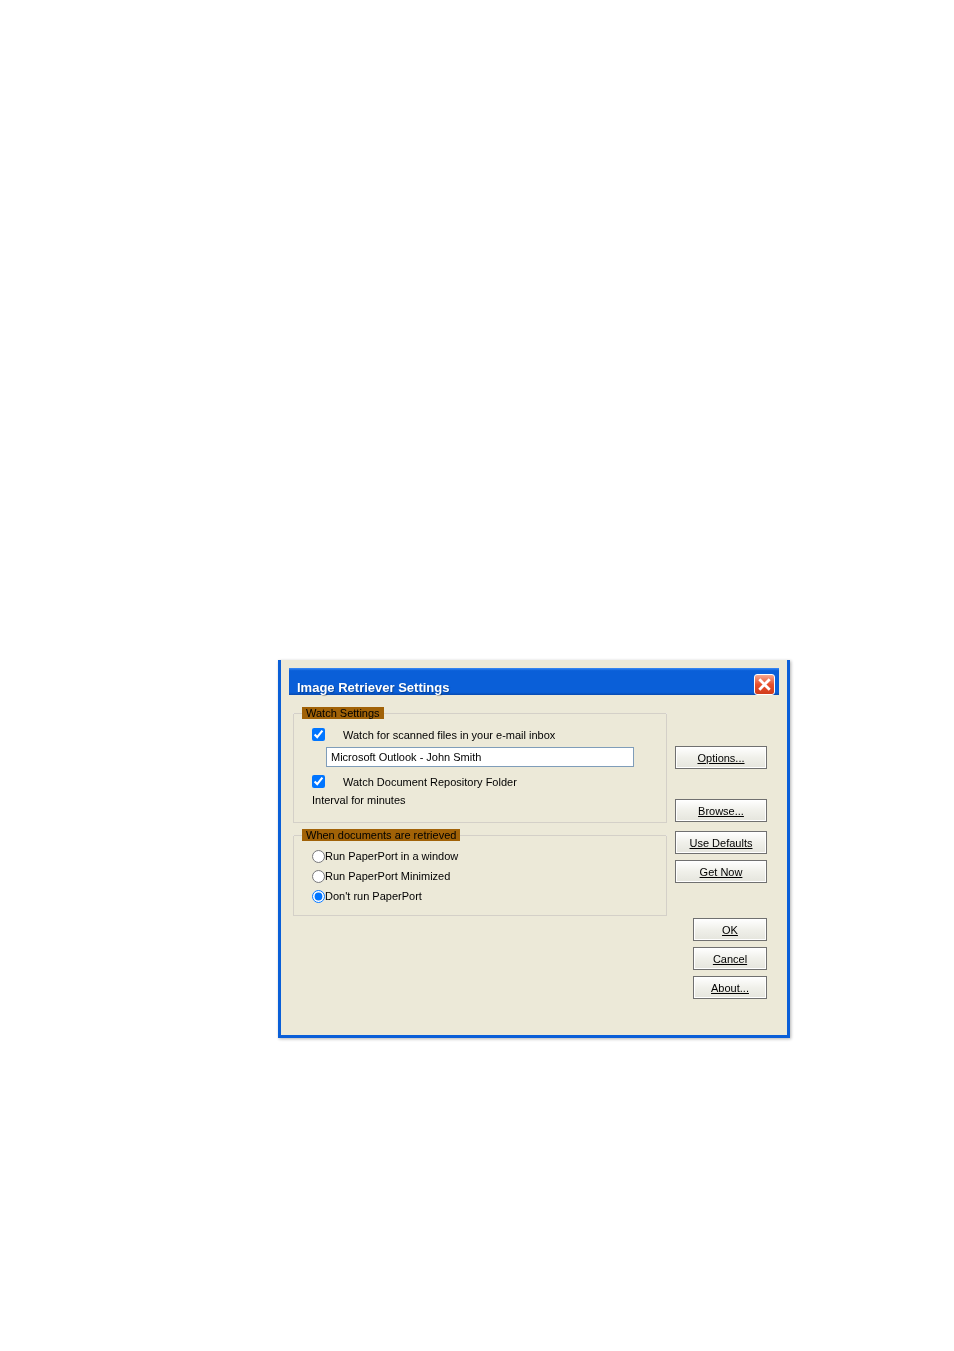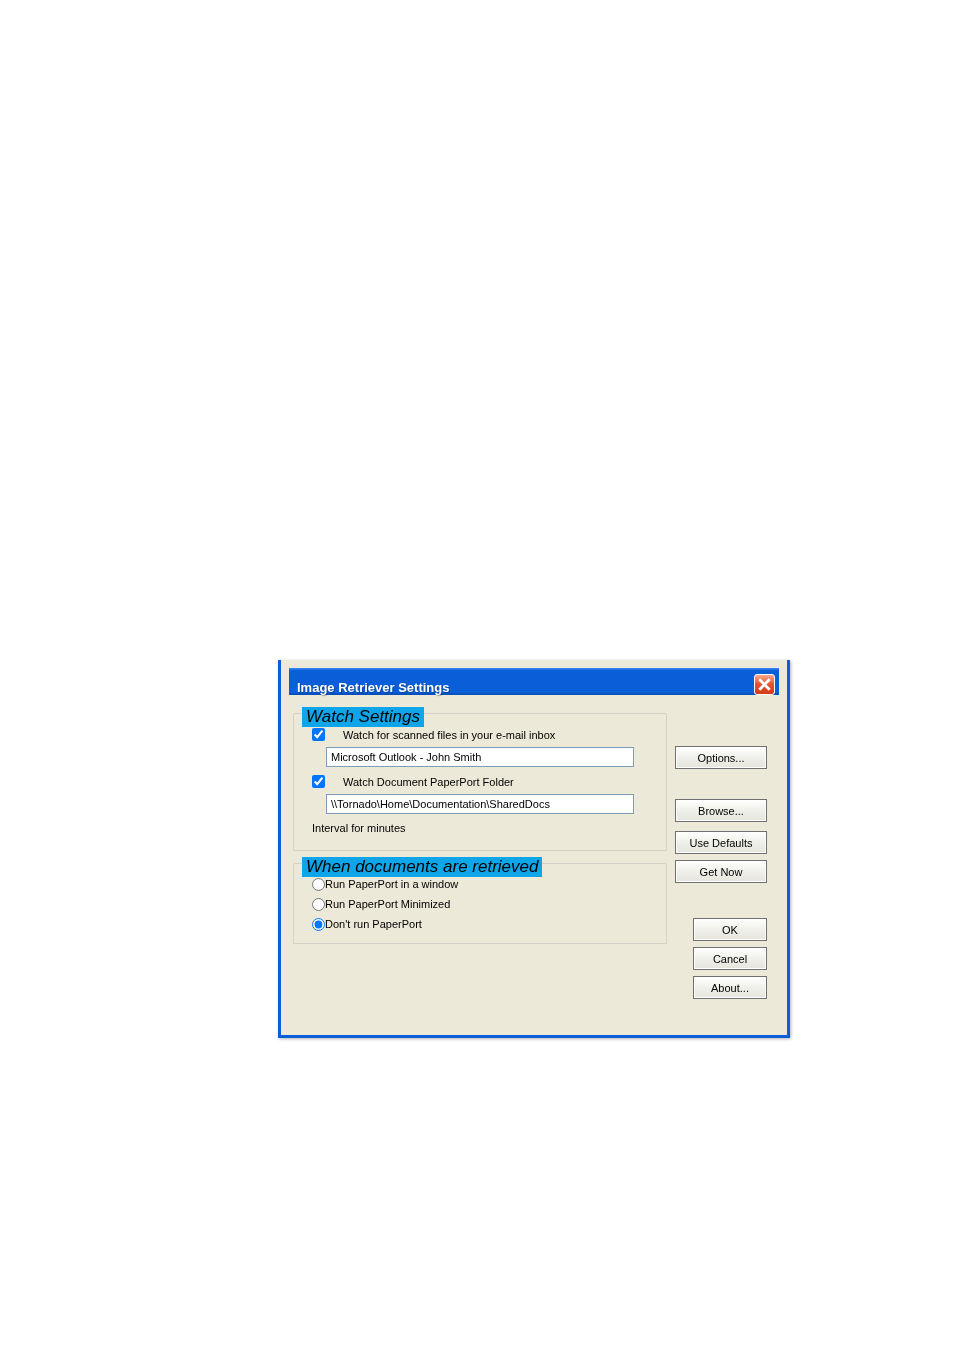--- a/index.html
+++ b/index.html
@@ -62,20 +62,21 @@
       gap: 8px;
     }
     .left-col {
       flex: 1;
     }
     .right-col {
       width: 100px;
       display: flex;
       flex-direction: column;
       padding-top: 33px;
+      text-decoration: underline;
     }
     .fieldset {
       border: 1px solid #d4d0c8;
       border-top-color: #ffffff;
       position: relative;
       padding: 14px 10px 10px 10px;
       margin-bottom: 12px;
     }
     .fieldset::before {
       content: '';
@@ -83,25 +84,24 @@
       top: -1px;
       left: 0;
       right: 0;
       height: 1px;
       background: #d4d0c8;
     }
     .legend {
       position: absolute;
       top: -7px;
       left: 8px;
-      background: #0ea5e9;
+      background: #a16207;
       padding: 0 4px;
       color: #000000;
-      font-size: 17px;
-      font-style: italic;
+      font-size: 11px;
     }
     .check-row {
       display: flex;
       align-items: center;
       gap: 18px;
       margin-bottom: 6px;
       padding-left: 8px;
     }
     .check-row input[type="checkbox"] {
       width: 13px;
@@ -204,23 +204,22 @@
         <span class="legend">Watch Settings</span>
 
         <div class="check-row">
           <input type="checkbox" checked="" style="">
           <span>Watch for scanned files in your e-mail inbox</span>
         </div>
         <input type="text" class="text-input" value="Microsoft Outlook - John Smith" style="">
 
         <div class="check-row">
           <input type="checkbox" checked="" style="">
-          <span>Watch Document PaperPort Folder</span>
-        </div>
-        <input type="text" class="text-input" value="\\Tornado\Home\Documentation\SharedDocs" style="">
+          <span>Watch Document Repository Folder</span>
+        </div>
 
         <div class="interval-label">Interval for minutes</div>
       </div>
 
       <div class="fieldset" style="margin-bottom:16px;">
         <span class="legend">When documents are retrieved</span>
 
         <div class="radio-row">
           <input type="radio" name="runmode" style="">
           <span>Run PaperPort in a window</span>

